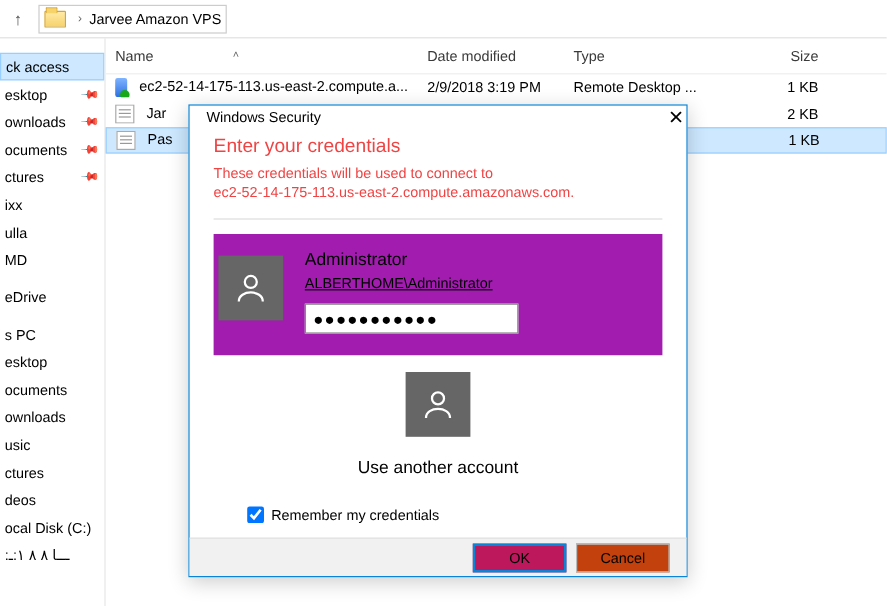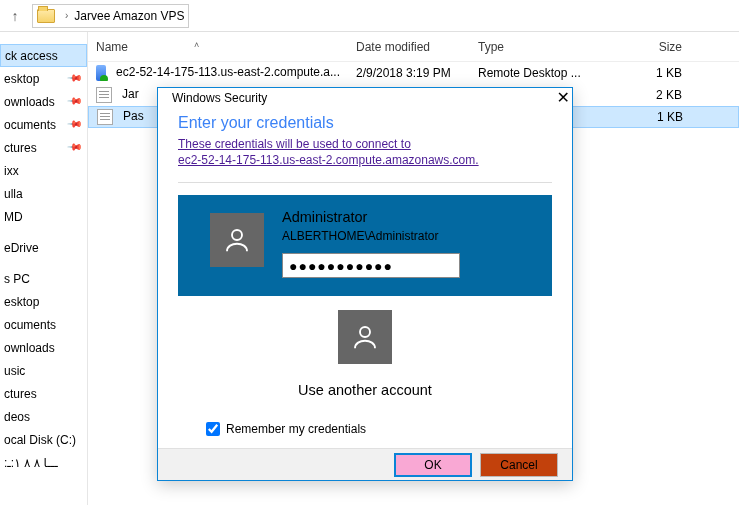--- a/index.html
+++ b/index.html
@@ -40,42 +40,42 @@
 .ico-rdp { background: linear-gradient(#7fb4ff,#2b6fe0); border-radius: 2px; position: relative; }
 .ico-rdp::after { content: ""; position: absolute; right: -2px; bottom: -2px; width: 8px; height: 8px; background: #1aa81a; border-radius: 50%; }
 .ico-txt { border: 1px solid #aaa; background: #fff; position: relative; }
 .ico-txt::before { content: ""; position: absolute; left: 2px; right: 2px; top: 3px; height: 1px; background: #999; box-shadow: 0 3px 0 #999, 0 6px 0 #999; }
 
 
 .dlg { position: absolute; left: 157px; top: 87px; width: 416px; height: 394px; background: #fff; border: 1px solid #0a84d6; box-shadow: 0 4px 16px rgba(0,0,0,.2); display: flex; flex-direction: column; }
 .dlg-title { height: 30px; display: flex; align-items: center; justify-content: space-between; padding: 0 2px 0 14px; font-size: 12px; }
 .dlg-close { font-size: 16px; color: #000; width: 30px; text-align: right; cursor: pointer; }
 .dlg-body { padding: 6px 20px 0 20px; flex: 1; }
-.dlg-h { color: #3b82f6; font-size: 16px; font-weight: 400; margin-bottom: 4px; }
-.dlg-sub { font-size: 12px; color: #4c1d95; line-height: 1.35; text-decoration: underline; }
+.dlg-h { color: #ef4444; font-size: 16px; font-weight: 400; margin-bottom: 4px; }
+.dlg-sub { font-size: 12px; color: #ef4444; line-height: 1.35; }
 .dlg-hr { border: none; border-top: 1px solid #ddd; margin: 14px 0 12px 0; }
 
-.acct { background: #0369a1; padding: 14px 18px 18px 32px; display: flex; gap: 18px; }
+.acct { background: #a21caf; padding: 14px 18px 18px 4px; display: flex; gap: 18px; }
 .avatar { width: 54px; height: 54px; background: #666; display: flex; align-items: center; justify-content: center; margin-top: 4px; }
 .avatar svg { width: 30px; height: 30px; }
 .acct-r { flex: 1; }
 .acct-name { font-size: 14.5px; margin-bottom: 4px; }
-.acct-dom { font-size: 12px; margin-bottom: 10px; }
+.acct-dom { font-size: 12px; margin-bottom: 10px; text-decoration: underline; }
 .pw { width: 178px; height: 25px; border: 1px solid #888; padding: 0 6px; font-size: 14px; letter-spacing: 1px; }
 
 .acct2 { padding: 14px 18px; display: flex; gap: 18px; align-items: center; flex-direction: column; }
 .acct2 .avatar { margin-top: 0; }
 .use-other { font-size: 14.5px; }
 
 .remember { padding: 10px 0 12px 28px; display: flex; align-items: center; gap: 6px; font-size: 12px; }
 .remember input { width: 14px; height: 14px; }
 
 .dlg-buttons { height: 48px; background: #f1f1f1; border-top: 1px solid #e0e0e0; display: flex; align-items: center; justify-content: flex-end; gap: 8px; padding: 0 14px; }
 .btn { width: 78px; height: 24px; border: 1px solid #bababa; background: #c2410c; font-size: 12px; cursor: pointer; }
-.btn.primary { border: 2px solid #0a84d6; background: #f9a8d4; }
+.btn.primary { border: 2px solid #0a84d6; background: #be185d; }
 </style>
 </head>
 <body>
 
 <div class="addr">
   <div class="up">↑</div>
   <div class="crumb">
     <span class="folder-ico"></span>
     <span class="sep">›</span>
     <span>Jarvee Amazon VPS</span>

